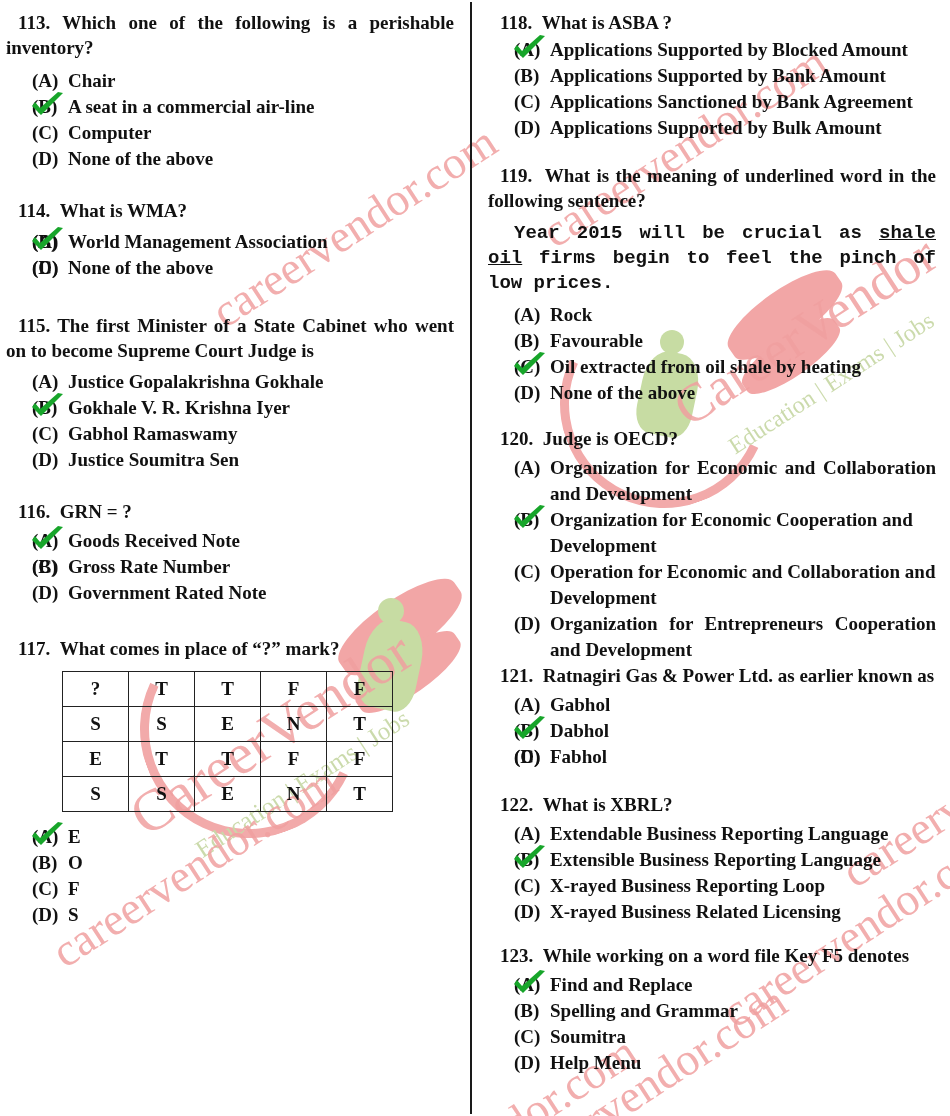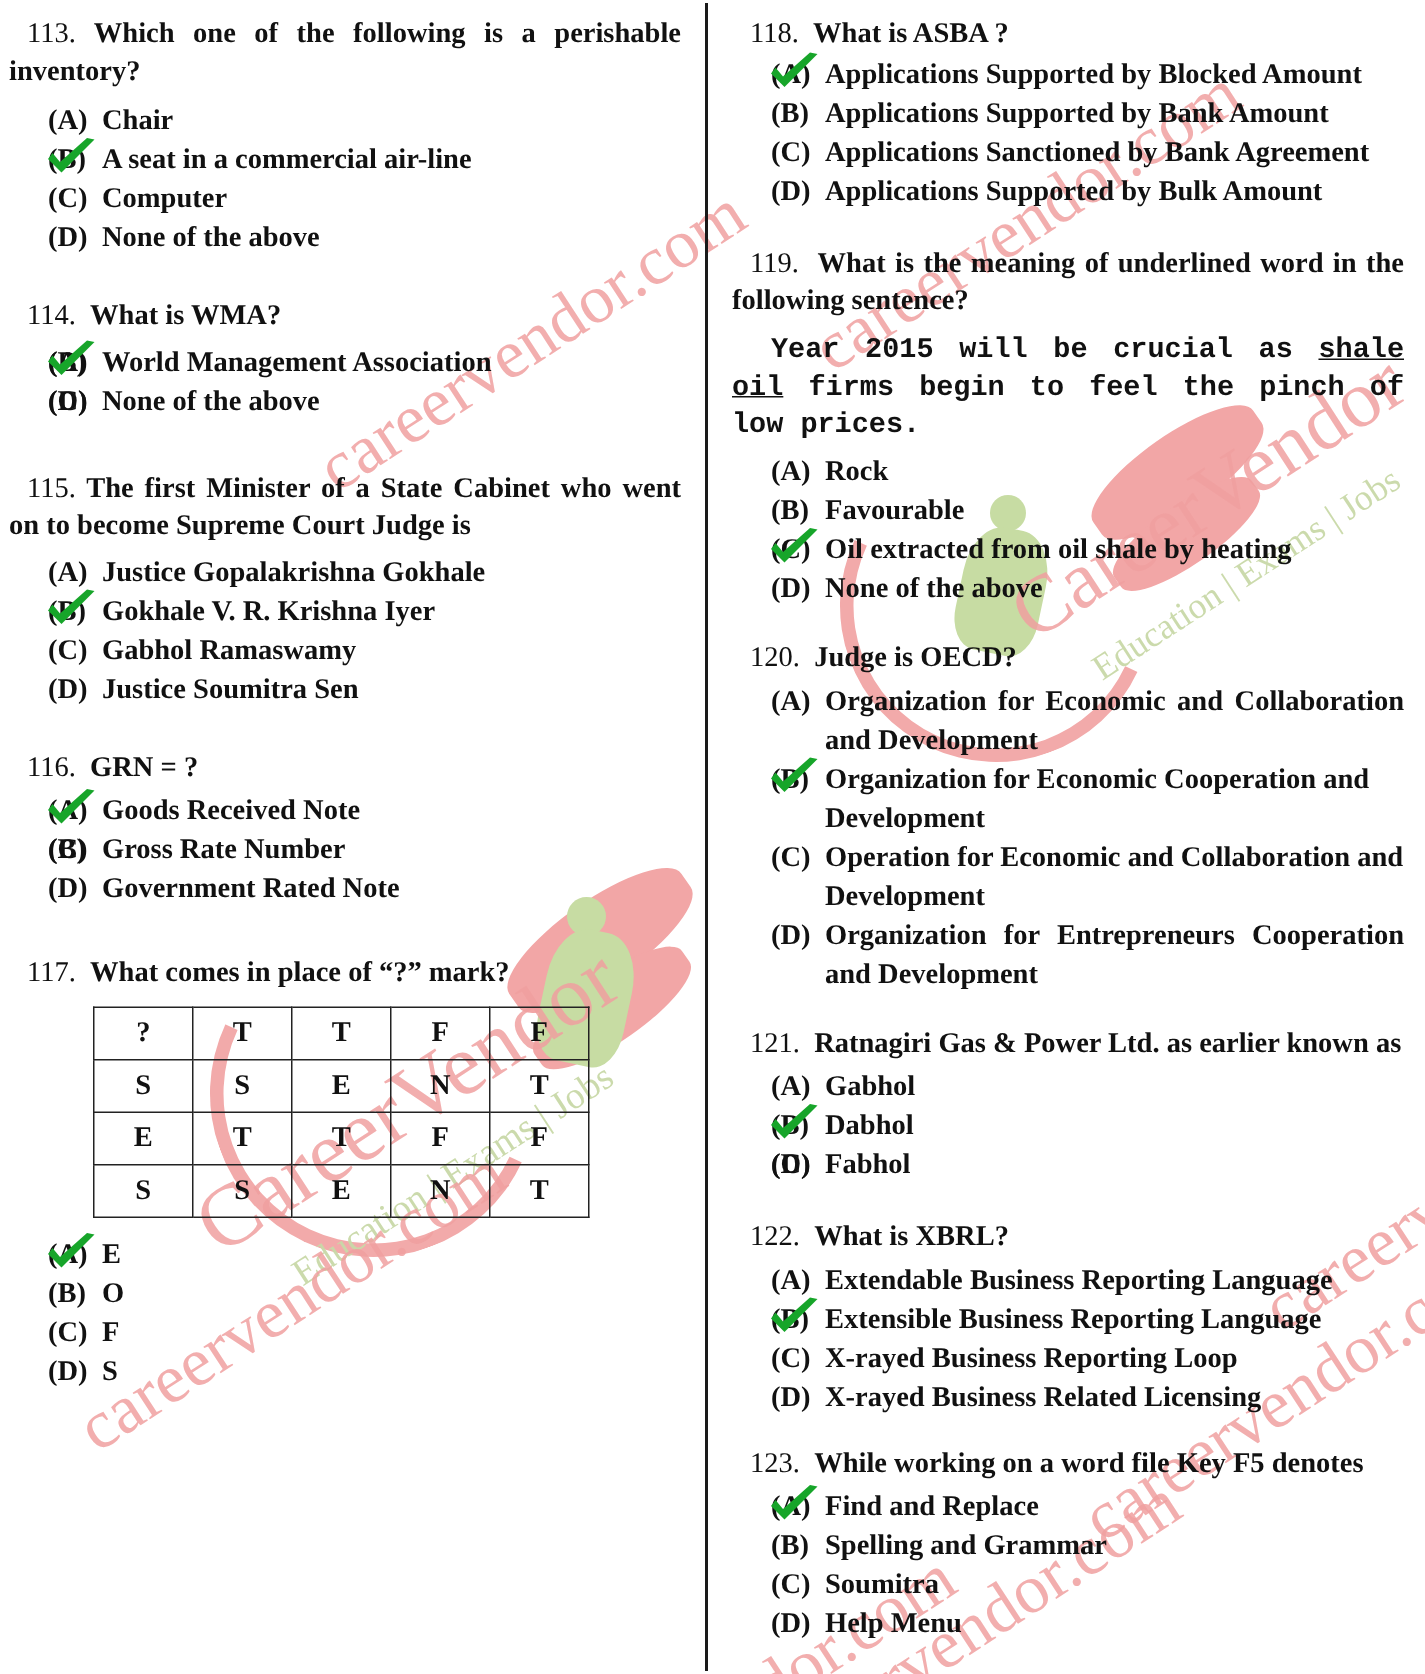--- a/index.html
+++ b/index.html
@@ -47,21 +47,21 @@
     position:absolute;left:470px;top:2px;width:2px;height:1112px;
     background:#1a1a1a;z-index:2;
   }
 
   .q{position:relative;z-index:1;}
   .qhead{
     font-size:19px;line-height:25px;font-weight:bold;
     text-align:justify;text-justify:inter-word;
     margin:0;
   }
-  .qhead .qnum{font-weight:normal;}
+  .qhead .qnum{font-weight:bold;}
   .qhead.indent{text-indent:12px;}
   .qstem{
     font-size:19px;line-height:25px;font-weight:bold;
     text-align:justify;margin:0;text-indent:26px;
   }
   .u{text-decoration:underline;}
 
   .opts{margin:0;padding:0;list-style:none;}
   .opt{
     position:relative;
@@ -402,21 +402,21 @@
           <span class="lbl">(C)</span>
           <span class="txt">Operation for Economic and Collaboration and Development</span>
         </li>
         <li class="opt">
           <span class="lbl">(D)</span>
           <span class="txt just2">Organization for Entrepreneurs Cooperation  and Development</span>
         </li>
       </ul>
     </div>
 
-    <div class="q" style="margin-top:20px;">
+    <div class="q" style="">
       <p class="qhead indent">
         <span class="qnum">121.</span>
         &nbsp;<span>Ratnagiri Gas &amp; Power Ltd. as earlier known as</span>
       </p>
       <ul class="opts" style="margin-top:4px;">
         <li class="opt">
           <span class="lbl">(A)</span>
           <span class="txt">Gabhol</span>
         </li>
         <li class="opt">

